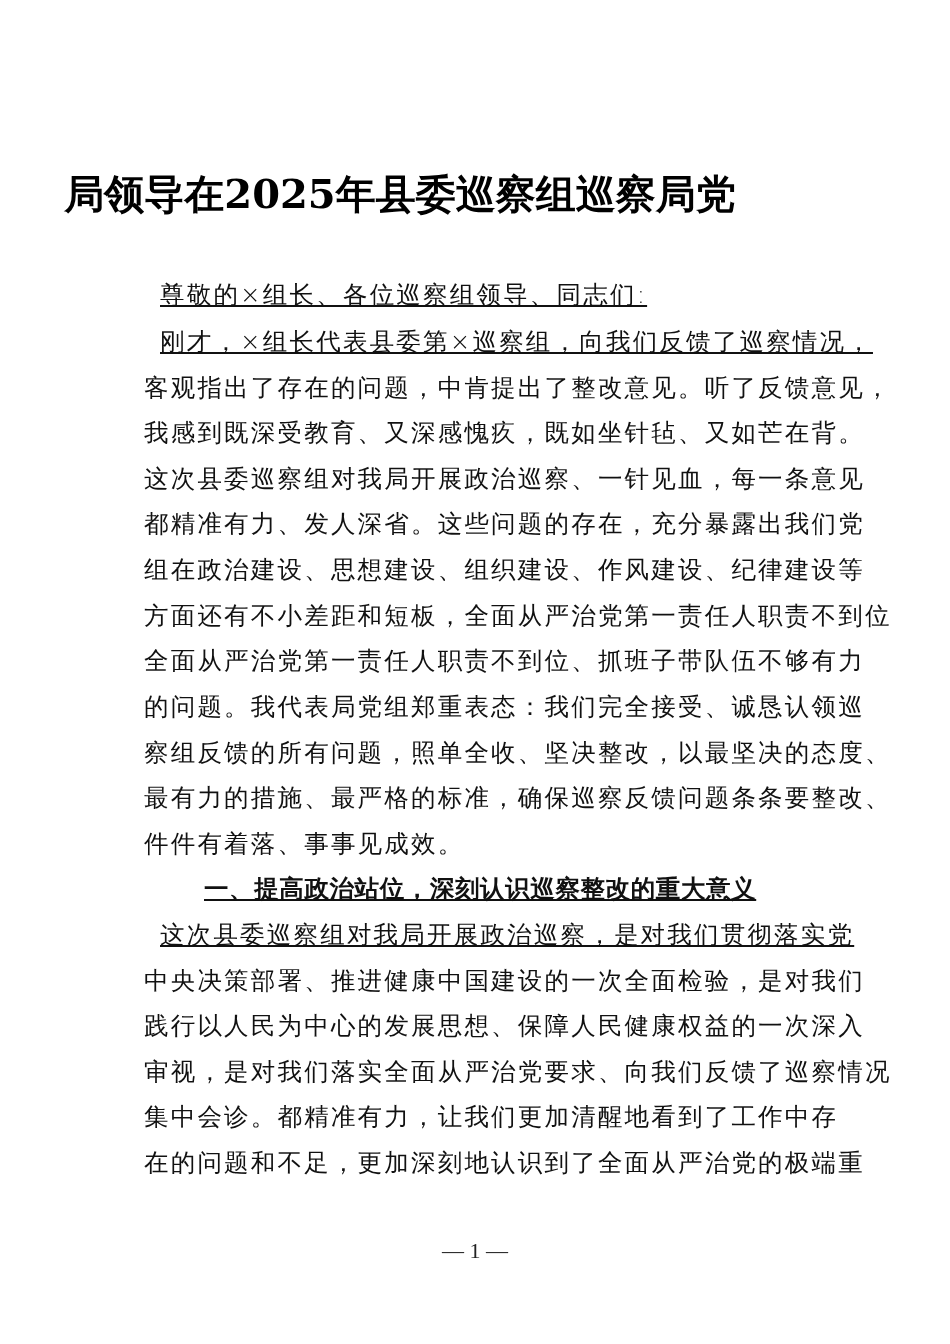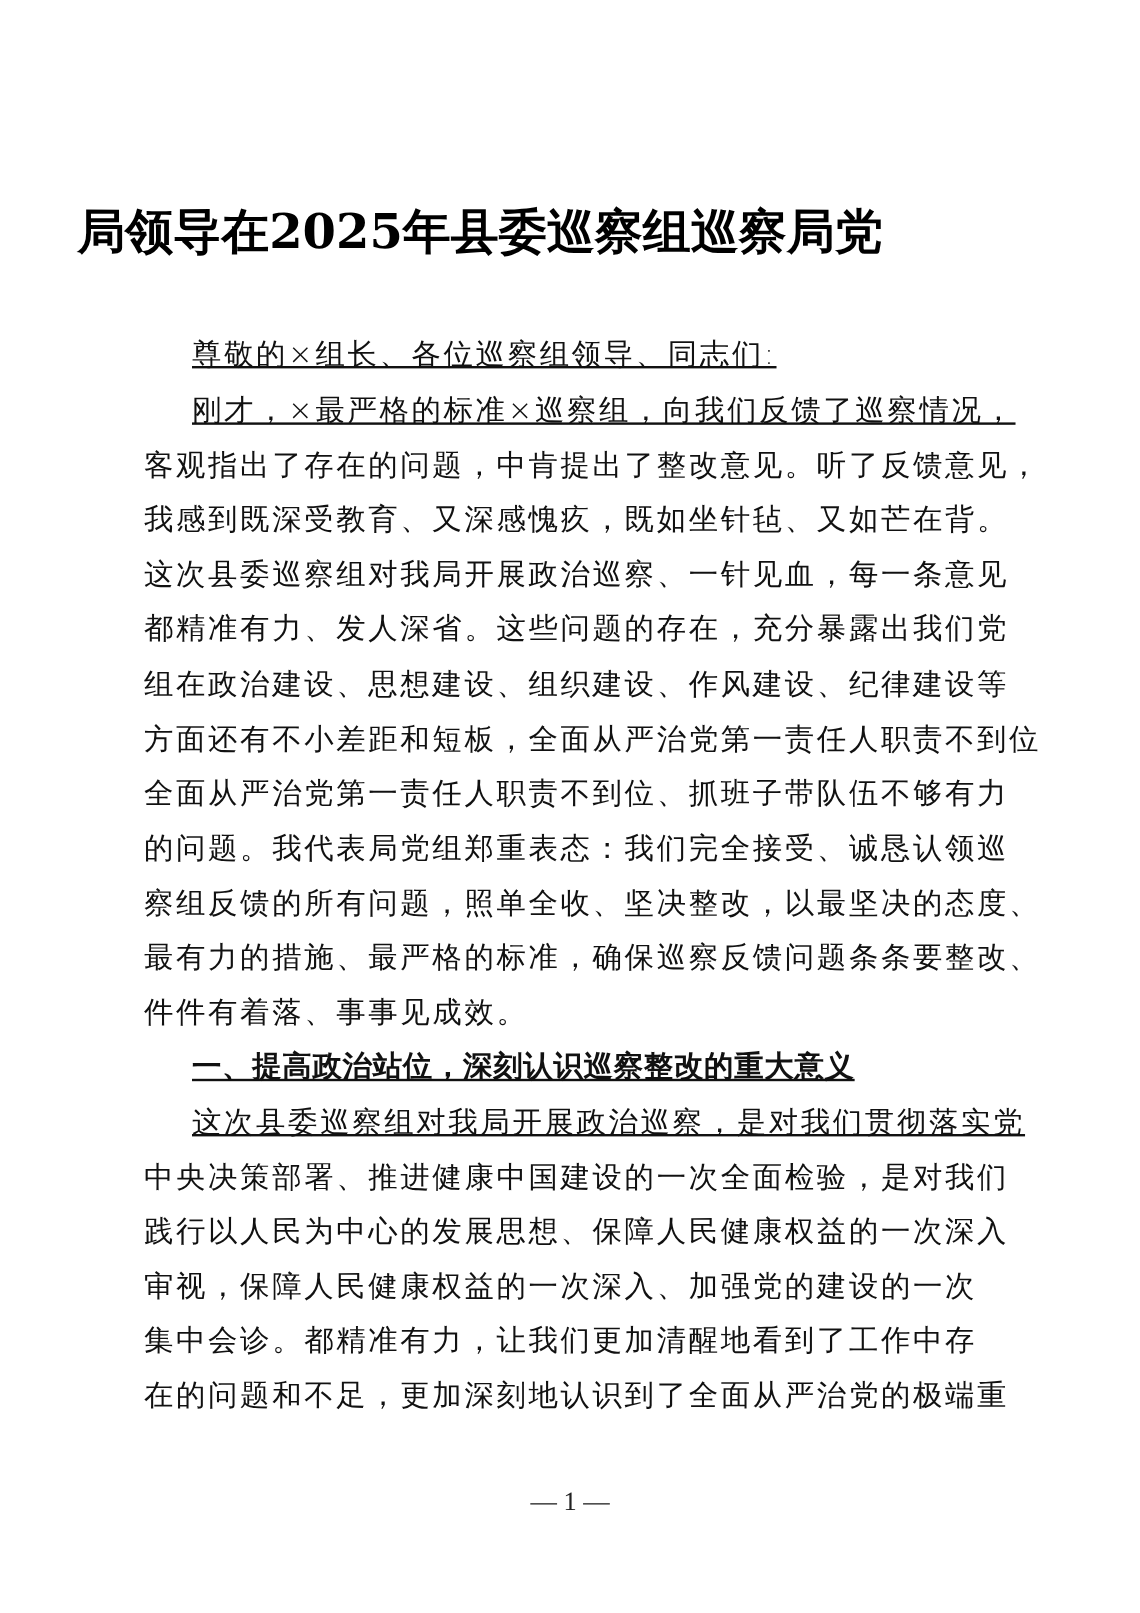--- a/index.html
+++ b/index.html
@@ -4,58 +4,58 @@
 <style>
   html, body { margin: 0; padding: 0; background: #ffffff; }
   body { width: 950px; height: 1344px; position: relative; overflow: hidden;
          font-family: "DejaVu Serif", "Liberation Serif", serif; color: #111; }
   .page { position: absolute; left: 0; top: 0; width: 950px; height: 1344px; background: #fff; }
   .title { position: absolute; left: 0; width: 800px; text-align: center;
            font-family: "DejaVu Serif", "Liberation Serif", serif; font-weight: bold;
            font-size: 40px; line-height: 48px; letter-spacing: 0px; color: #000; }
   .title.l1 { top: 170px; }
   .title.l2 { top: 220px; }
-  .line { position: absolute; left: 120px; white-space: nowrap;
+  .line { position: absolute; left: 144px; white-space: nowrap;
           font-size: 24.5px; line-height: 30px; color: #111;
           font-family: "DejaVu Sans", "Liberation Sans", sans-serif; font-weight: 300;
           letter-spacing: 2.2px; }
   .line.indent { left: 160px; text-decoration: underline; }
   .heading { font-family: "DejaVu Sans", "Liberation Sans", sans-serif; font-weight: bold;
-             letter-spacing: 0.6px; }
+             letter-spacing: 0.6px; margin-left: 44px; }
   .pagenum { position: absolute; top: 1238px; left: 0; width: 950px; text-align: center;
              font-family: "Liberation Serif", "DejaVu Serif", serif; font-size: 22px; color: #222; }
 </style>
 </head>
 <body>
 
 <div class="page">
   <div class="title l1">局领导在2025年县委巡察组巡察局党</div>
 
   <div class="line indent" style="top:280px">尊敬的×组长、各位巡察组领导、同志们:</div>
 
   <div>
-    <div class="line indent" style="top:327px">刚才，×最严格的标准×巡察组，向我们反馈了巡察情况，</div>
+    <div class="line indent" style="top:327px">刚才，×组长代表县委第×巡察组，向我们反馈了巡察情况，</div>
     <div class="line" style="top:373px">客观指出了存在的问题，中肯提出了整改意见。听了反馈意见，</div>
     <div class="line" style="top:418px">我感到既深受教育、又深感愧疚，既如坐针毡、又如芒在背。</div>
     <div class="line" style="top:464px">这次县委巡察组对我局开展政治巡察、一针见血，每一条意见</div>
     <div class="line" style="top:509px">都精准有力、发人深省。这些问题的存在，充分暴露出我们党</div>
     <div class="line" style="top:555px">组在政治建设、思想建设、组织建设、作风建设、纪律建设等</div>
     <div class="line" style="top:601px">方面还有不小差距和短板，全面从严治党第一责任人职责不到位</div>
     <div class="line" style="top:646px">全面从严治党第一责任人职责不到位、抓班子带队伍不够有力</div>
     <div class="line" style="top:692px">的问题。我代表局党组郑重表态：我们完全接受、诚恳认领巡</div>
     <div class="line" style="top:738px">察组反馈的所有问题，照单全收、坚决整改，以最坚决的态度、</div>
     <div class="line" style="top:783px">最有力的措施、最严格的标准，确保巡察反馈问题条条要整改、</div>
     <div class="line" style="top:829px">件件有着落、事事见成效。</div>
   </div>
 
   <div class="line indent heading" style="top:874px">一、提高政治站位，深刻认识巡察整改的重大意义</div>
 
   <div>
     <div class="line indent" style="top:920px">这次县委巡察组对我局开展政治巡察，是对我们贯彻落实党</div>
     <div class="line" style="top:966px">中央决策部署、推进健康中国建设的一次全面检验，是对我们</div>
     <div class="line" style="top:1011px">践行以人民为中心的发展思想、保障人民健康权益的一次深入</div>
-    <div class="line" style="top:1057px">审视，保障人民健康权益的一次深入、加强党的建设的一次</div>
+    <div class="line" style="top:1057px">审视，是对我们落实全面从严治党要求、向我们反馈了巡察情况</div>
     <div class="line" style="top:1102px">集中会诊。都精准有力，让我们更加清醒地看到了工作中存</div>
     <div class="line" style="top:1148px">在的问题和不足，更加深刻地认识到了全面从严治党的极端重</div>
   </div>
 
   <div class="pagenum">— 1 —</div>
 </div>
 
 </body></html>

